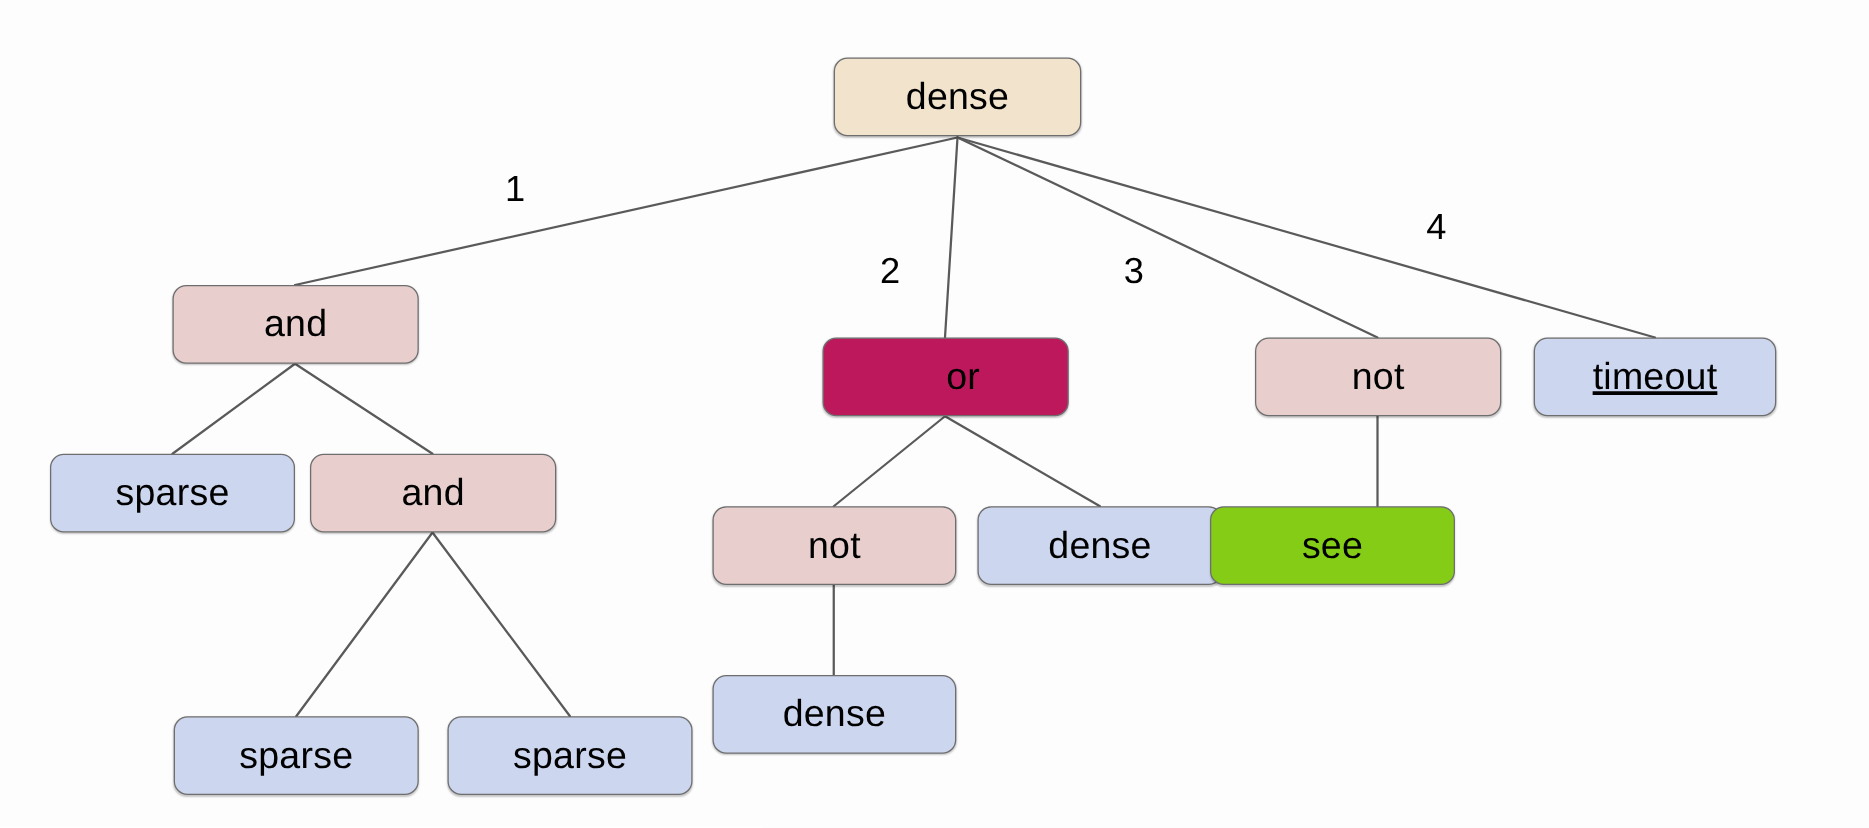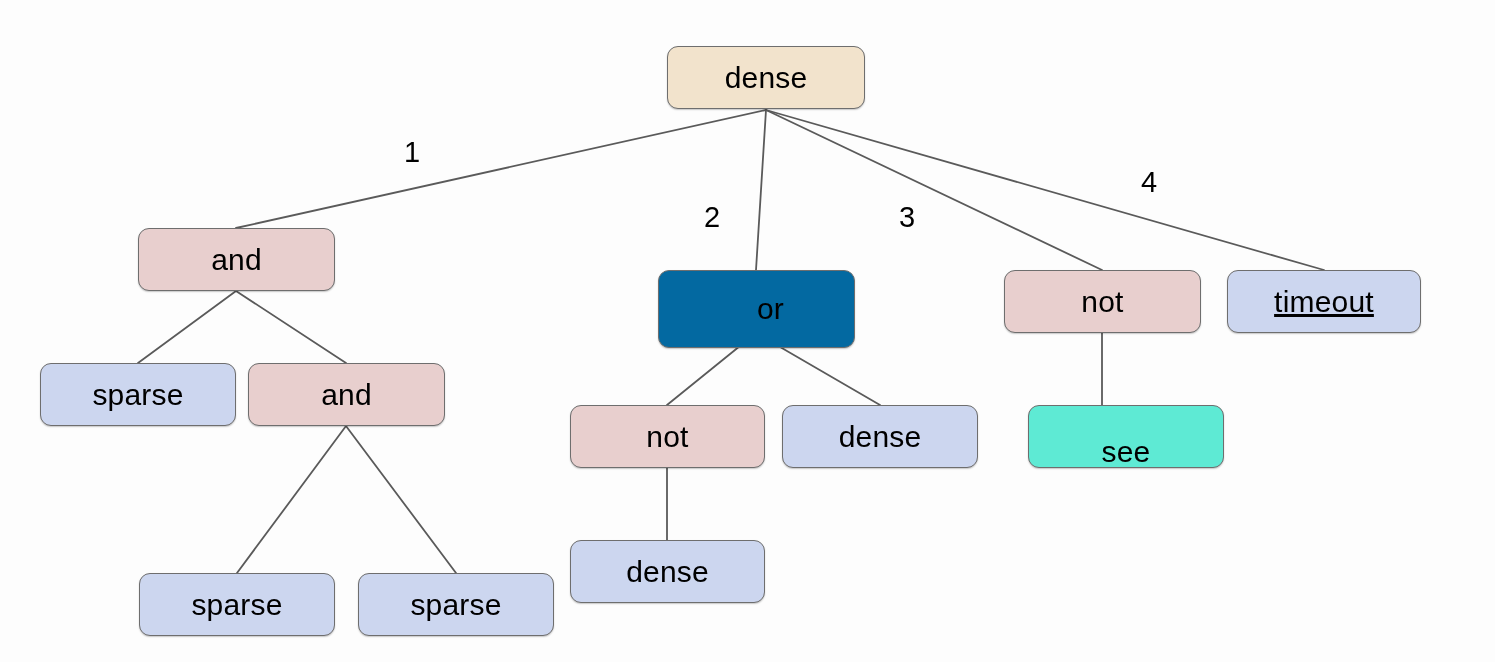--- a/index.html
+++ b/index.html
@@ -67,42 +67,42 @@
       <line x1="667" y1="468" x2="667" y2="540" stroke="#5a5a5a" stroke-width="1.8" stroke-linecap="round"></line>
       <line x1="1102" y1="333" x2="1102" y2="405" stroke="#5a5a5a" stroke-width="1.8" stroke-linecap="round"></line>
     </svg>
   <div id="node-layer">
       <div class="node" style="left: 667px; top: 46px; width: 198px; height: 63px; background: rgb(242, 227, 204); border-color: rgb(110, 110, 110);">
         <span class="node-label" style="color: rgb(0, 0, 0);">dense</span>
       </div>
       <div class="node" style="left: 138px; top: 228px; width: 197px; height: 63px; background: rgb(232, 207, 206); border-color: rgb(110, 110, 110);">
         <span class="node-label" style="color: rgb(0, 0, 0);">and</span>
       </div>
-      <div class="node" style="left: 658px; top: 270px; width: 197px; height: 78px; background: #0369a1; border-color: rgb(110, 110, 110); padding-left: 28px;">
+      <div class="node" style="left: 658px; top: 270px; width: 197px; height: 63px; background: #be185d; border-color: rgb(110, 110, 110); padding-left: 28px;">
         <span class="node-label" style="color: rgb(0, 0, 0);">or</span>
       </div>
       <div class="node" style="left: 1004px; top: 270px; width: 197px; height: 63px; background: rgb(232, 207, 206); border-color: rgb(110, 110, 110);">
         <span class="node-label" style="color: rgb(0, 0, 0);">not</span>
       </div>
       <div class="node" style="left: 1227px; top: 270px; width: 194px; height: 63px; background: rgb(204, 214, 239); border-color: rgb(110, 110, 110); text-decoration: underline;">
         <span class="node-label" style="color: rgb(0, 0, 0);">timeout</span>
       </div>
       <div class="node" style="left: 40px; top: 363px; width: 196px; height: 63px; background: rgb(204, 214, 239); border-color: rgb(110, 110, 110);">
         <span class="node-label" style="color: rgb(0, 0, 0);">sparse</span>
       </div>
       <div class="node" style="left: 248px; top: 363px; width: 197px; height: 63px; background: rgb(232, 207, 206); border-color: rgb(110, 110, 110);">
         <span class="node-label" style="color: rgb(0, 0, 0);">and</span>
       </div>
       <div class="node" style="left: 570px; top: 405px; width: 195px; height: 63px; background: rgb(232, 207, 206); border-color: rgb(110, 110, 110);">
         <span class="node-label" style="color: rgb(0, 0, 0);">not</span>
       </div>
       <div class="node" style="left: 782px; top: 405px; width: 196px; height: 63px; background: rgb(204, 214, 239); border-color: rgb(110, 110, 110);">
         <span class="node-label" style="color: rgb(0, 0, 0);">dense</span>
       </div>
-      <div class="node" style="left: 1028px; top: 405px; width: 196px; height: 63px; background: #5eead4; border-color: rgb(110, 110, 110); align-items: flex-end;">
+      <div class="node" style="left: 968px; top: 405px; width: 196px; height: 63px; background: #84cc16; border-color: rgb(110, 110, 110);">
         <span class="node-label" style="color: rgb(0, 0, 0);">see</span>
       </div>
       <div class="node" style="left: 570px; top: 540px; width: 195px; height: 63px; background: rgb(204, 214, 239); border-color: rgb(110, 110, 110);">
         <span class="node-label" style="color: rgb(0, 0, 0);">dense</span>
       </div>
       <div class="node" style="left: 139px; top: 573px; width: 196px; height: 63px; background: rgb(204, 214, 239); border-color: rgb(110, 110, 110);">
         <span class="node-label" style="color: rgb(0, 0, 0);">sparse</span>
       </div>
       <div class="node" style="left: 358px; top: 573px; width: 196px; height: 63px; background: rgb(204, 214, 239); border-color: rgb(110, 110, 110);">
         <span class="node-label" style="color: rgb(0, 0, 0);">sparse</span>

